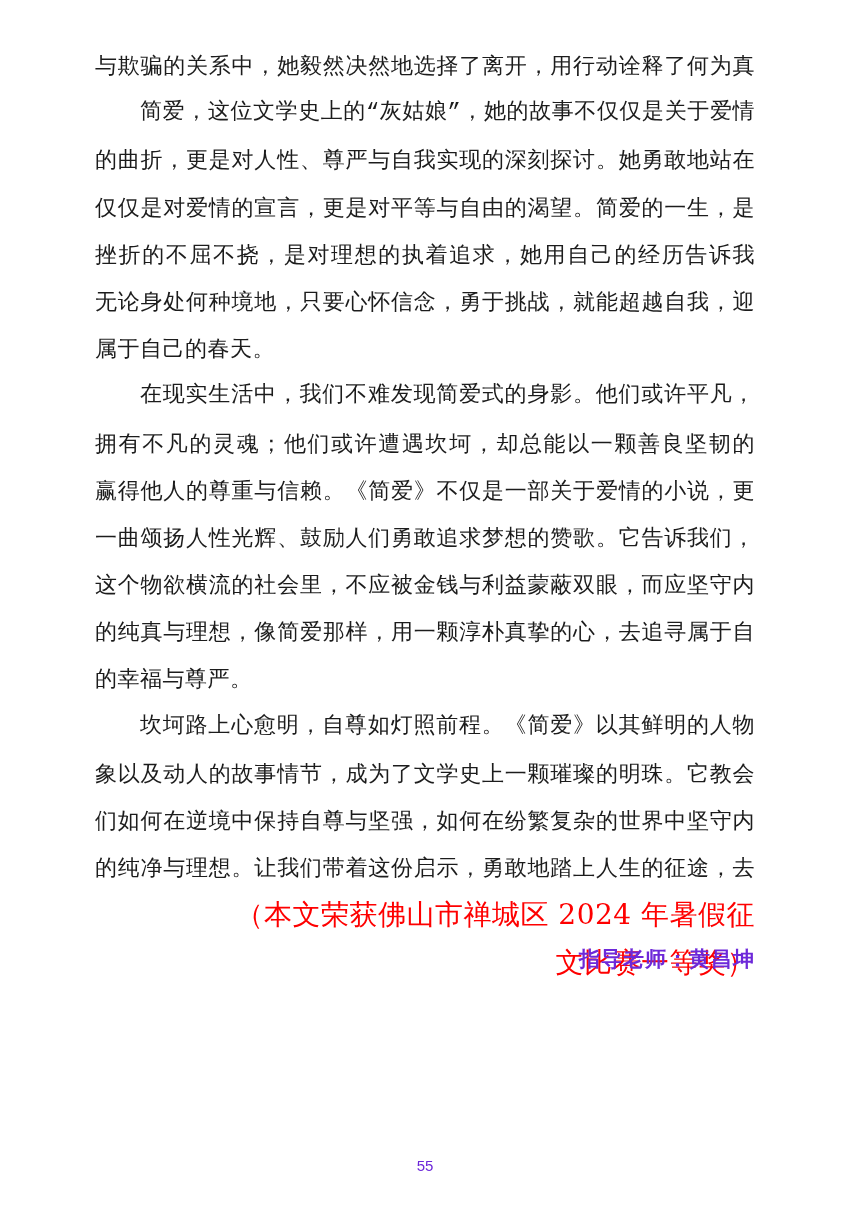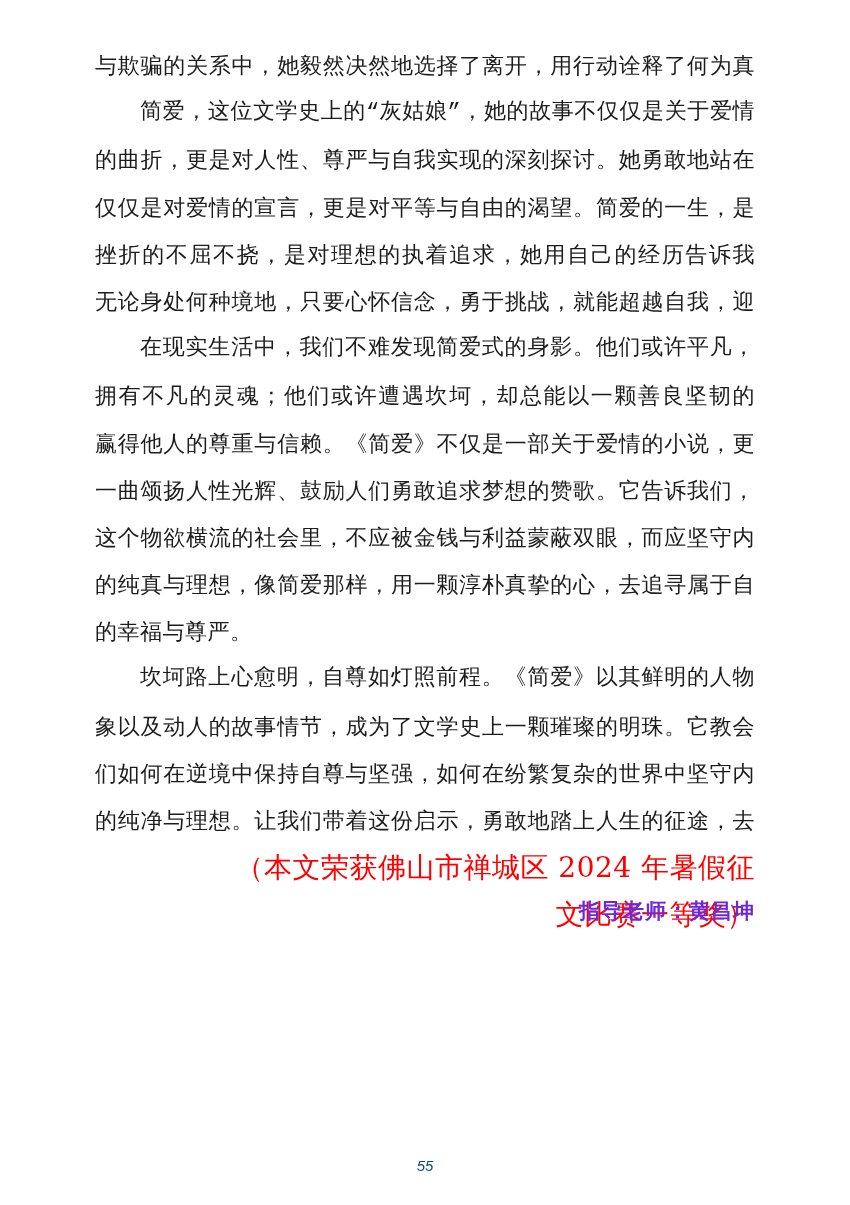--- a/index.html
+++ b/index.html
@@ -60,40 +60,40 @@
     letter-spacing: 1px;
   }
   .footer {
     position: absolute;
     top: 1157px;
     left: 0;
     right: 0;
     text-align: center;
     font-size: 15px;
     font-family: "Liberation Sans", sans-serif;
-    color: #0c4a6e;
-    font-style: italic;
+    color: #6d28d9;
   }
 </style>
 </head>
 <body>
 
 <div class="page">
   <div class="body-text">
 
     <div class="para">
       <div class="line">与欺骗的关系中，她毅然决然地选择了离开，用行动诠释了何为真正</div>
     </div>
 
     <div class="para">
       <div class="line indent">简爱，这位文学史上的“灰姑娘”，她的故事不仅仅是关于爱情</div>
       <div class="line">的曲折，更是对人性、尊严与自我实现的深刻探讨。她勇敢地站在了</div>
       <div class="line">仅仅是对爱情的宣言，更是对平等与自由的渴望。简爱的一生，是对</div>
       <div class="line">挫折的不屈不挠，是对理想的执着追求，她用自己的经历告诉我们：</div>
       <div class="line">无论身处何种境地，只要心怀信念，勇于挑战，就能超越自我，迎来</div>
+      <div class="line end">属于自己的春天。</div>
     </div>
 
     <div class="para">
       <div class="line indent">在现实生活中，我们不难发现简爱式的身影。他们或许平凡，却</div>
       <div class="line">拥有不凡的灵魂；他们或许遭遇坎坷，却总能以一颗善良坚韧的心，</div>
       <div class="line">赢得他人的尊重与信赖。《简爱》不仅是一部关于爱情的小说，更是</div>
       <div class="line">一曲颂扬人性光辉、鼓励人们勇敢追求梦想的赞歌。它告诉我们，在</div>
       <div class="line">这个物欲横流的社会里，不应被金钱与利益蒙蔽双眼，而应坚守内心</div>
       <div class="line">的纯真与理想，像简爱那样，用一颗淳朴真挚的心，去追寻属于自己</div>
       <div class="line end">的幸福与尊严。</div>

